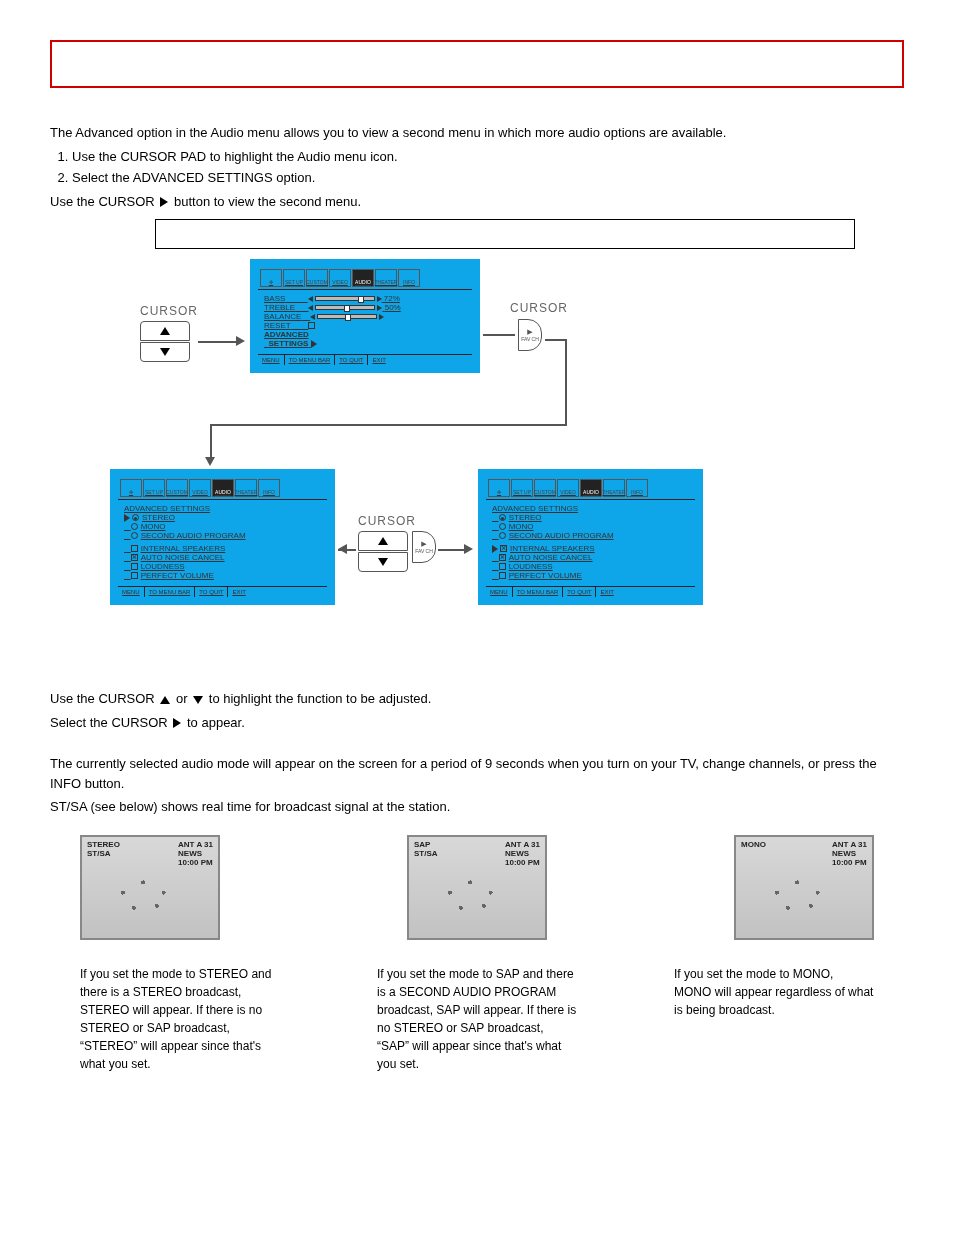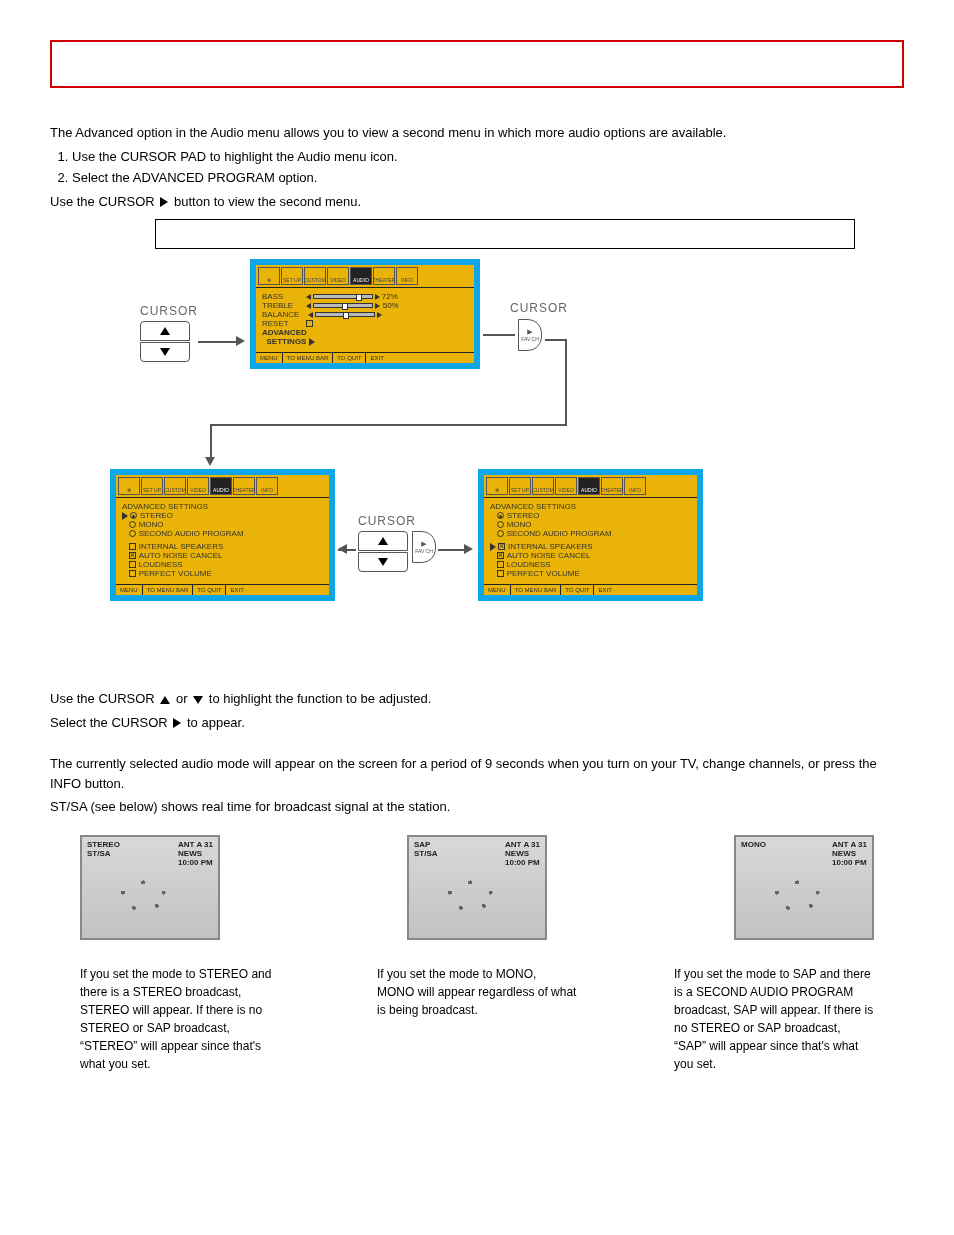--- a/index.html
+++ b/index.html
@@ -50,24 +50,25 @@
   }
   
   .diagram {
     position: relative;
     width: 700px;
     height: 420px;
     margin: 10px auto 10px 90px;
   }
   .osd {
     position: absolute;
-    border: 6px solid #0ea5e9;
-    background: #eab308;
+    border: 8px solid #0ea5e9;
+    background: #0ea5e9;
     font-size: 8px;
     color: #333;
+    text-decoration: underline;
   }
   .osd .icon-bar {
     border-bottom: 1.5px solid #222;
     display: flex;
     gap: 1px;
     padding: 2px;
   }
   .icon-bar .ic {
     border: 1px solid #555;
     width: 22px; height: 18px;
@@ -169,21 +170,21 @@
 <body>
 
 
 
 <div class="title-box"></div>
 
 <div class="body-text">
   <p>The Advanced option in the Audio menu allows you to view a second menu in which more audio options are available.</p>
   <ol>
     <li>Use the CURSOR PAD to highlight the Audio menu icon.</li>
-    <li>Select the ADVANCED PROGRAM option.</li>
+    <li>Select the ADVANCED SETTINGS option.</li>
   </ol>
   <p>
     <span>Use the CURSOR </span>
     <span class="inline-tri-right"></span>
     <span> button to view the second menu.</span>
   </p>
 </div>
 
 <div class="sub-box"></div>
 
@@ -394,18 +395,18 @@
         <div>ANT A 31</div>
         <div>NEWS</div>
         <div>10:00 PM</div>
       </div>
     </div>
   </div>
 </div>
 
 <div class="thumb-caption-row body-text">
   <div>If you set the mode to STEREO and there is a STEREO broadcast, STEREO will appear. If there is no STEREO or SAP broadcast, “STEREO” will appear since that's what you set.</div>
+  <div>If you set the mode to SAP and there is a SECOND AUDIO PROGRAM broadcast, SAP will appear. If there is no STEREO or SAP broadcast, “SAP” will appear since that's what you set.</div>
   <div>If you set the mode to MONO, MONO will appear regardless of what is being broadcast.</div>
-  <div>If you set the mode to SAP and there is a SECOND AUDIO PROGRAM broadcast, SAP will appear. If there is no STEREO or SAP broadcast, “SAP” will appear since that's what you set.</div>
 </div>
 
 
 
 
 </body></html>

